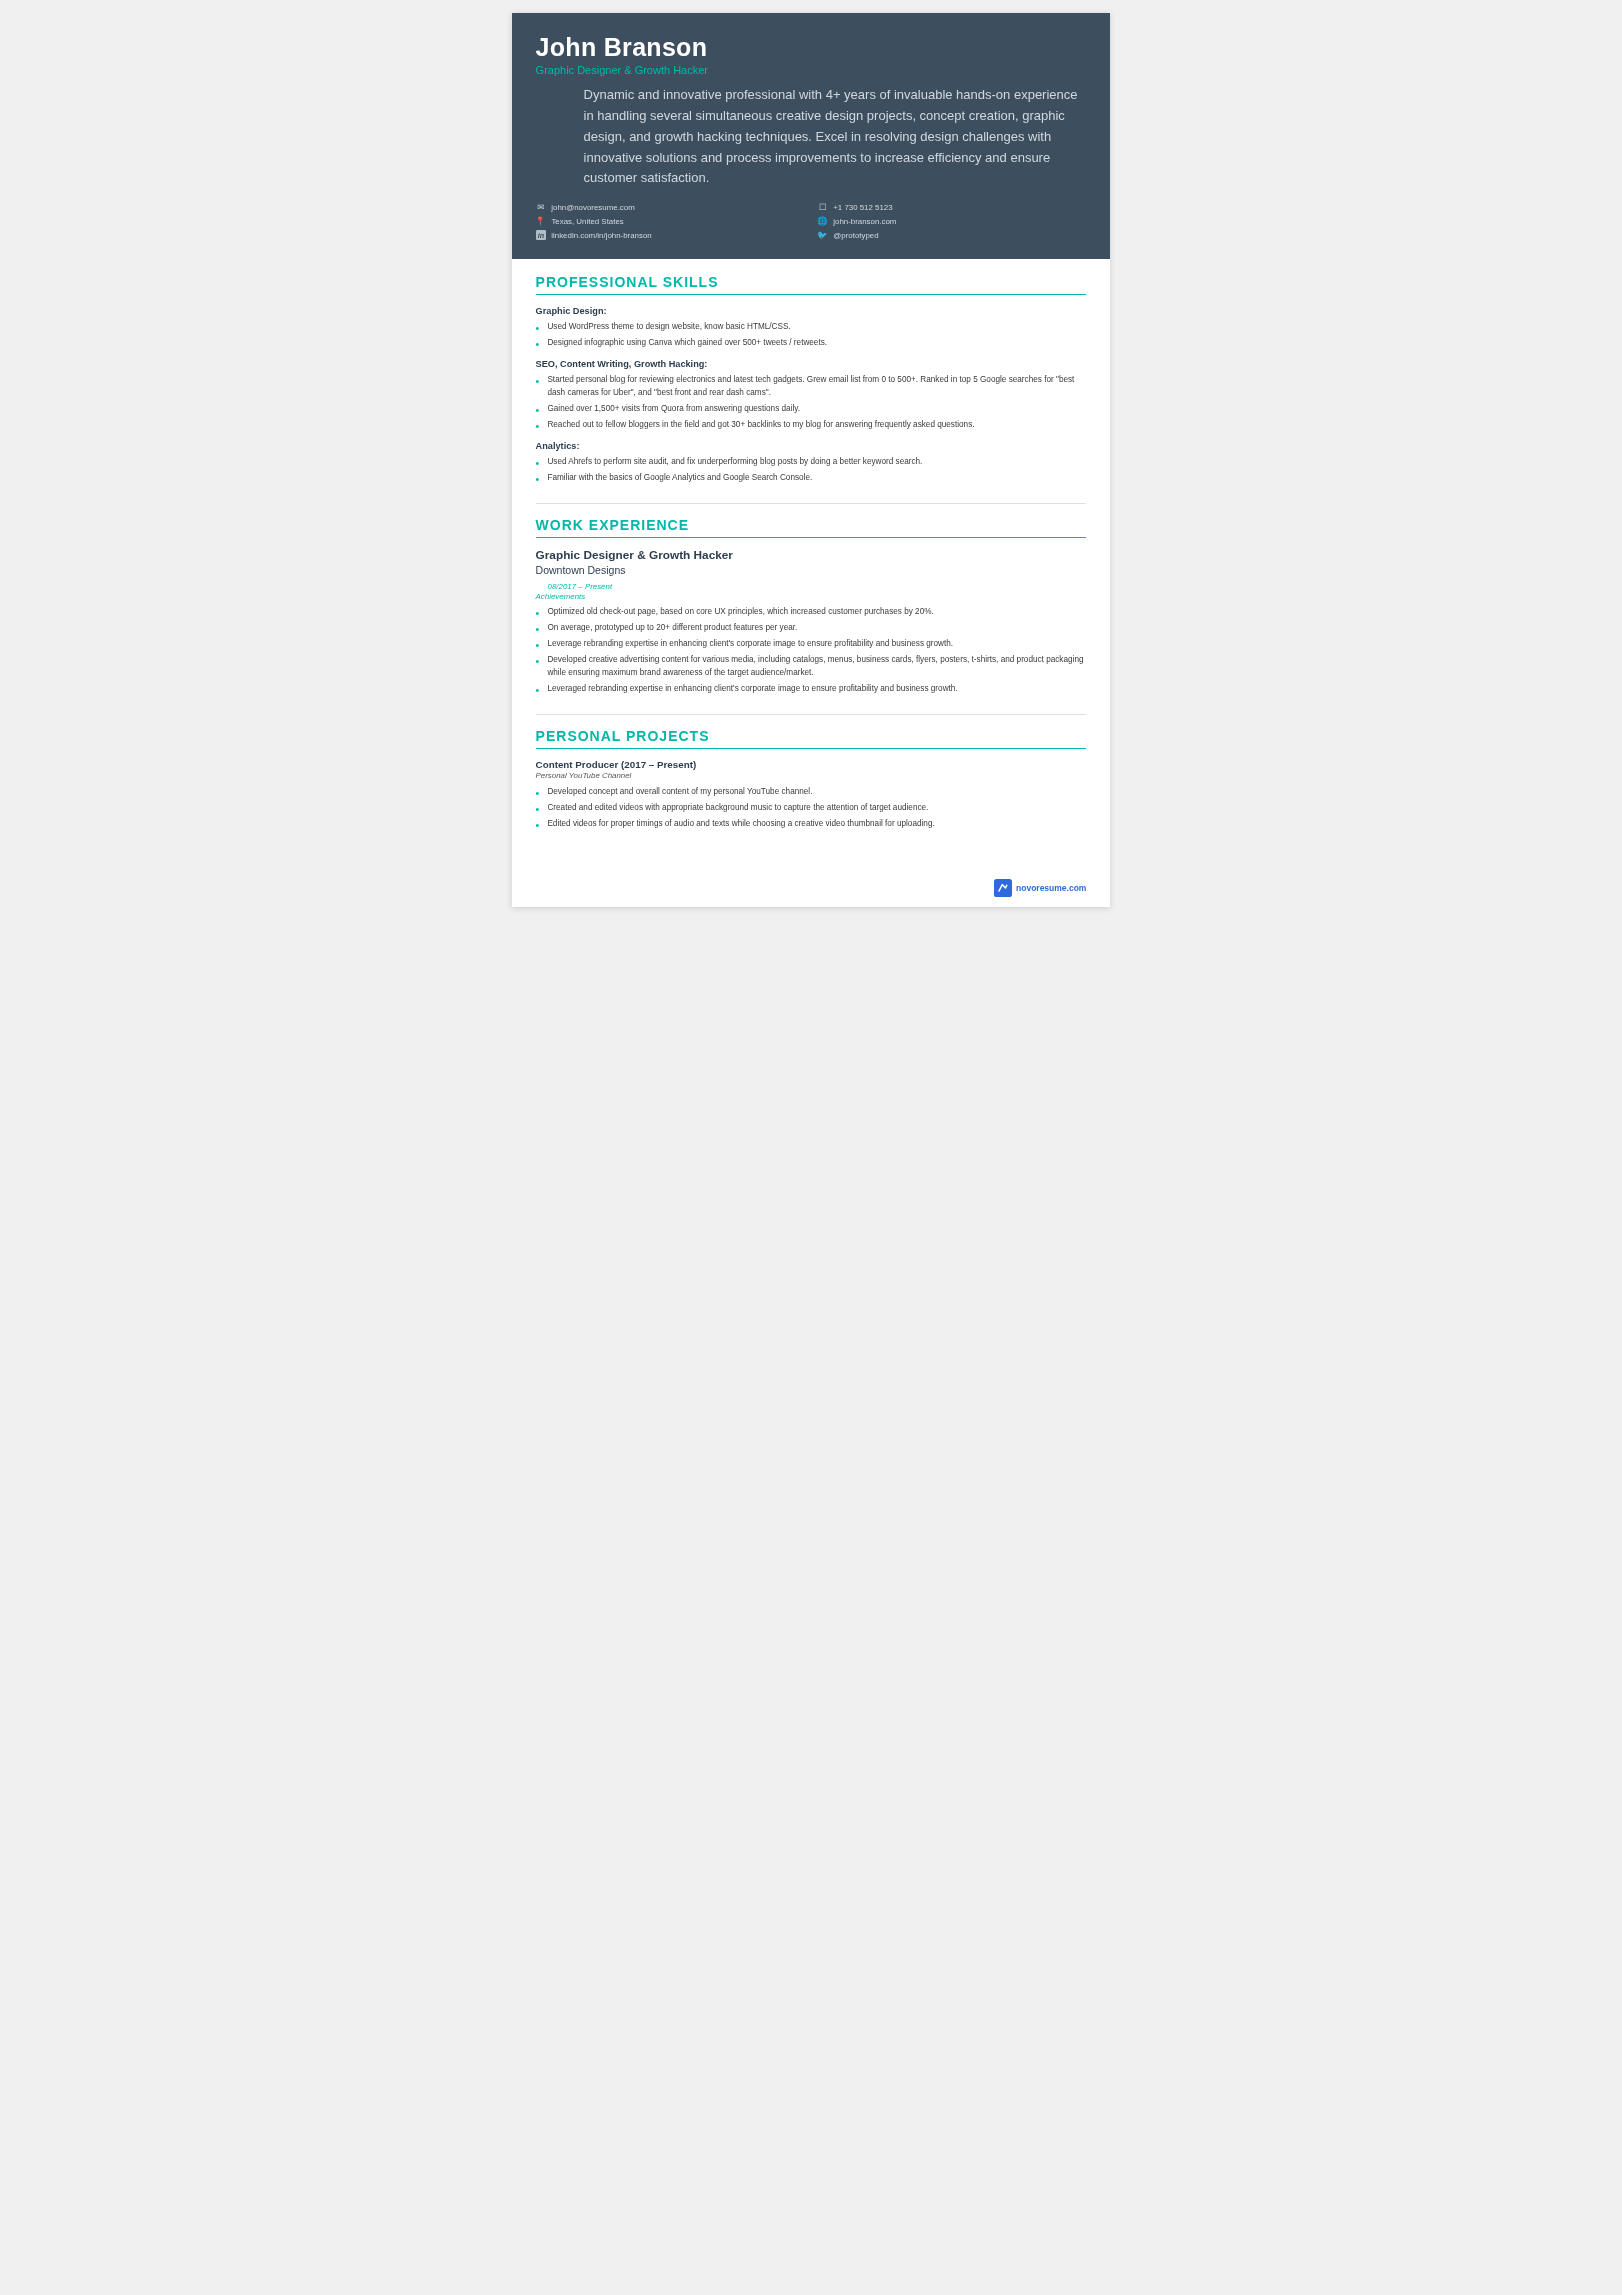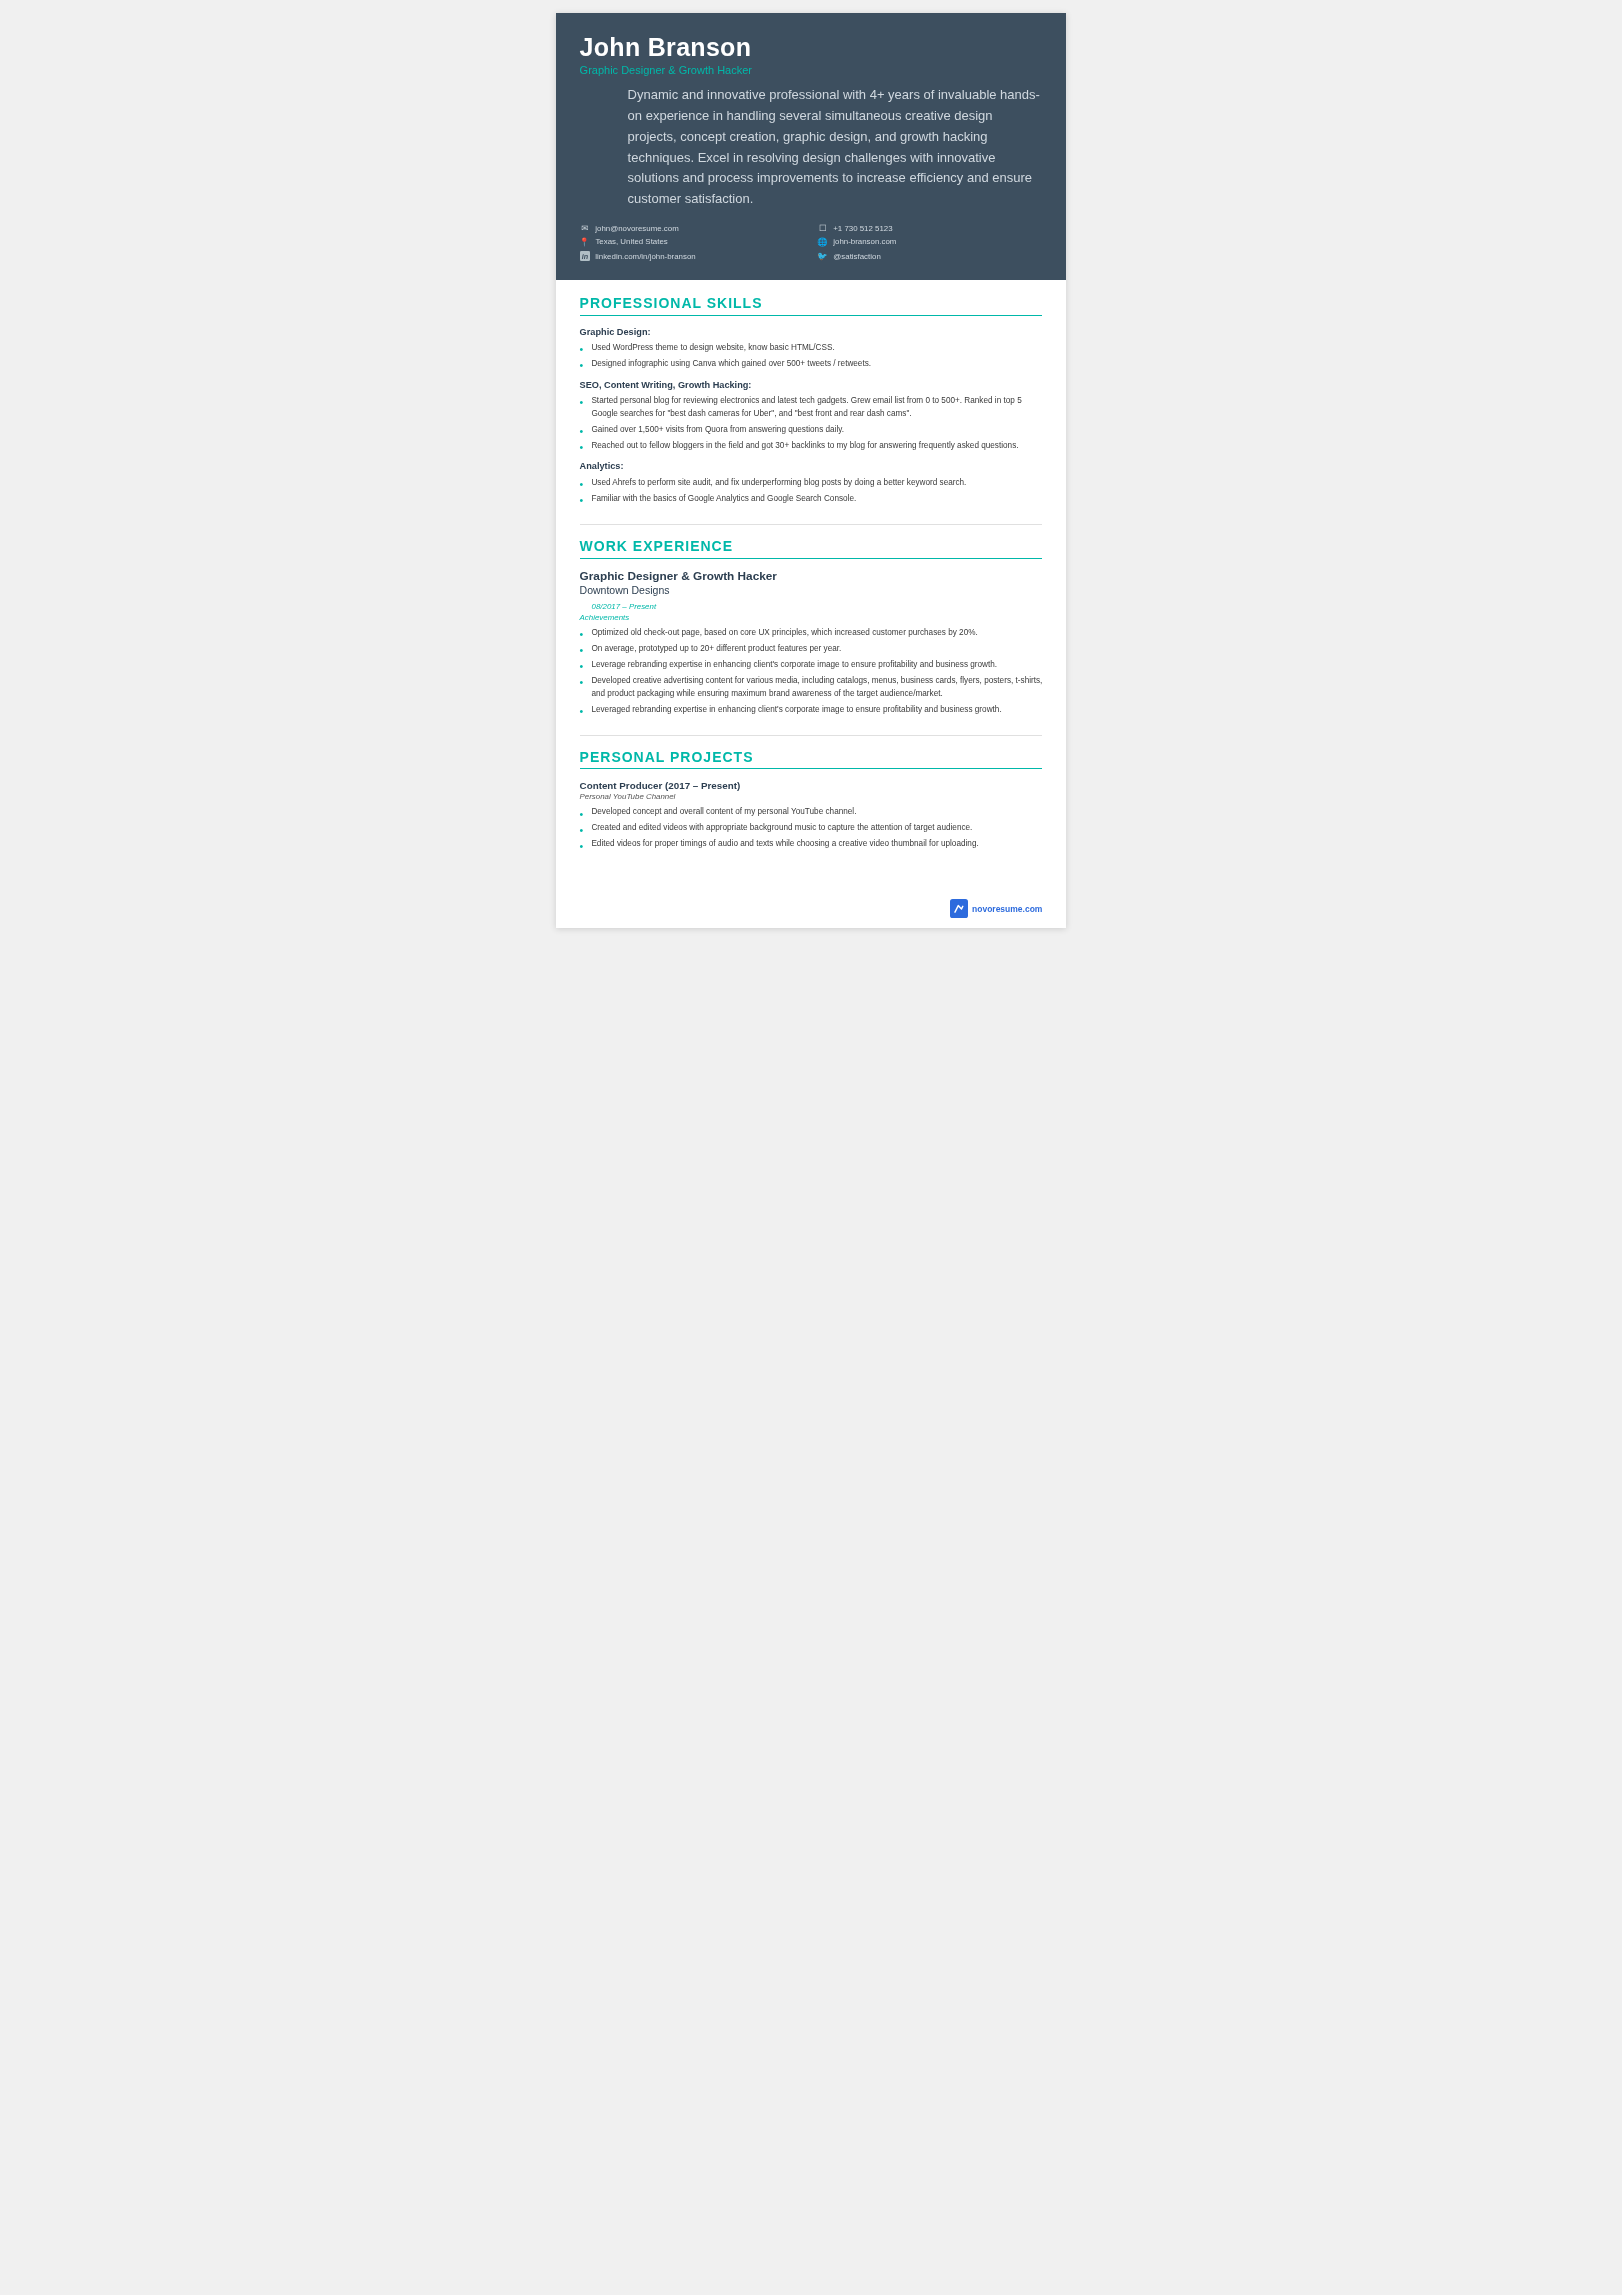--- a/index.html
+++ b/index.html
@@ -5,21 +5,21 @@
     * { margin: 0; padding: 0; box-sizing: border-box; }
     body {
       font-family: 'Arial', sans-serif;
       background: #f0f0f0;
       display: flex;
       justify-content: center;
       padding: 13px;
     }
     .resume {
       background: #ffffff;
-      width: 510px;
+      width: 598px;
       min-height: 720px;
       box-shadow: 0 1.3px 6.5px rgba(0,0,0,0.15);
     }
     .header-section {
       background: #3d4f5f;
       color: white;
       padding: 21px 23.6px 18.3px 23.6px;
     }
     .name {
       font-size: 25px;
@@ -201,21 +201,21 @@
       <div class="contact-item">
         <span class="contact-icon">🌐</span>
         <span>john-branson.com</span>
       </div>
       <div class="contact-item">
         <span class="contact-icon" style="font-size:7.2px; font-weight:700; font-style:italic; background:#b0bec5; color:#3d4f5f; border-radius:1.3px; padding:0.7px 2px;">in</span>
         <span>linkedin.com/in/john-branson</span>
       </div>
       <div class="contact-item">
         <span class="contact-icon">🐦</span>
-        <span>@satisfaction</span>
+        <span>@prototyped</span>
       </div>
     </div>
   </div>
 
   <div class="main-content">
 
     <div class="section">
       <div class="section-title">PROFESSIONAL SKILLS</div>
 
       <div class="subsection">

